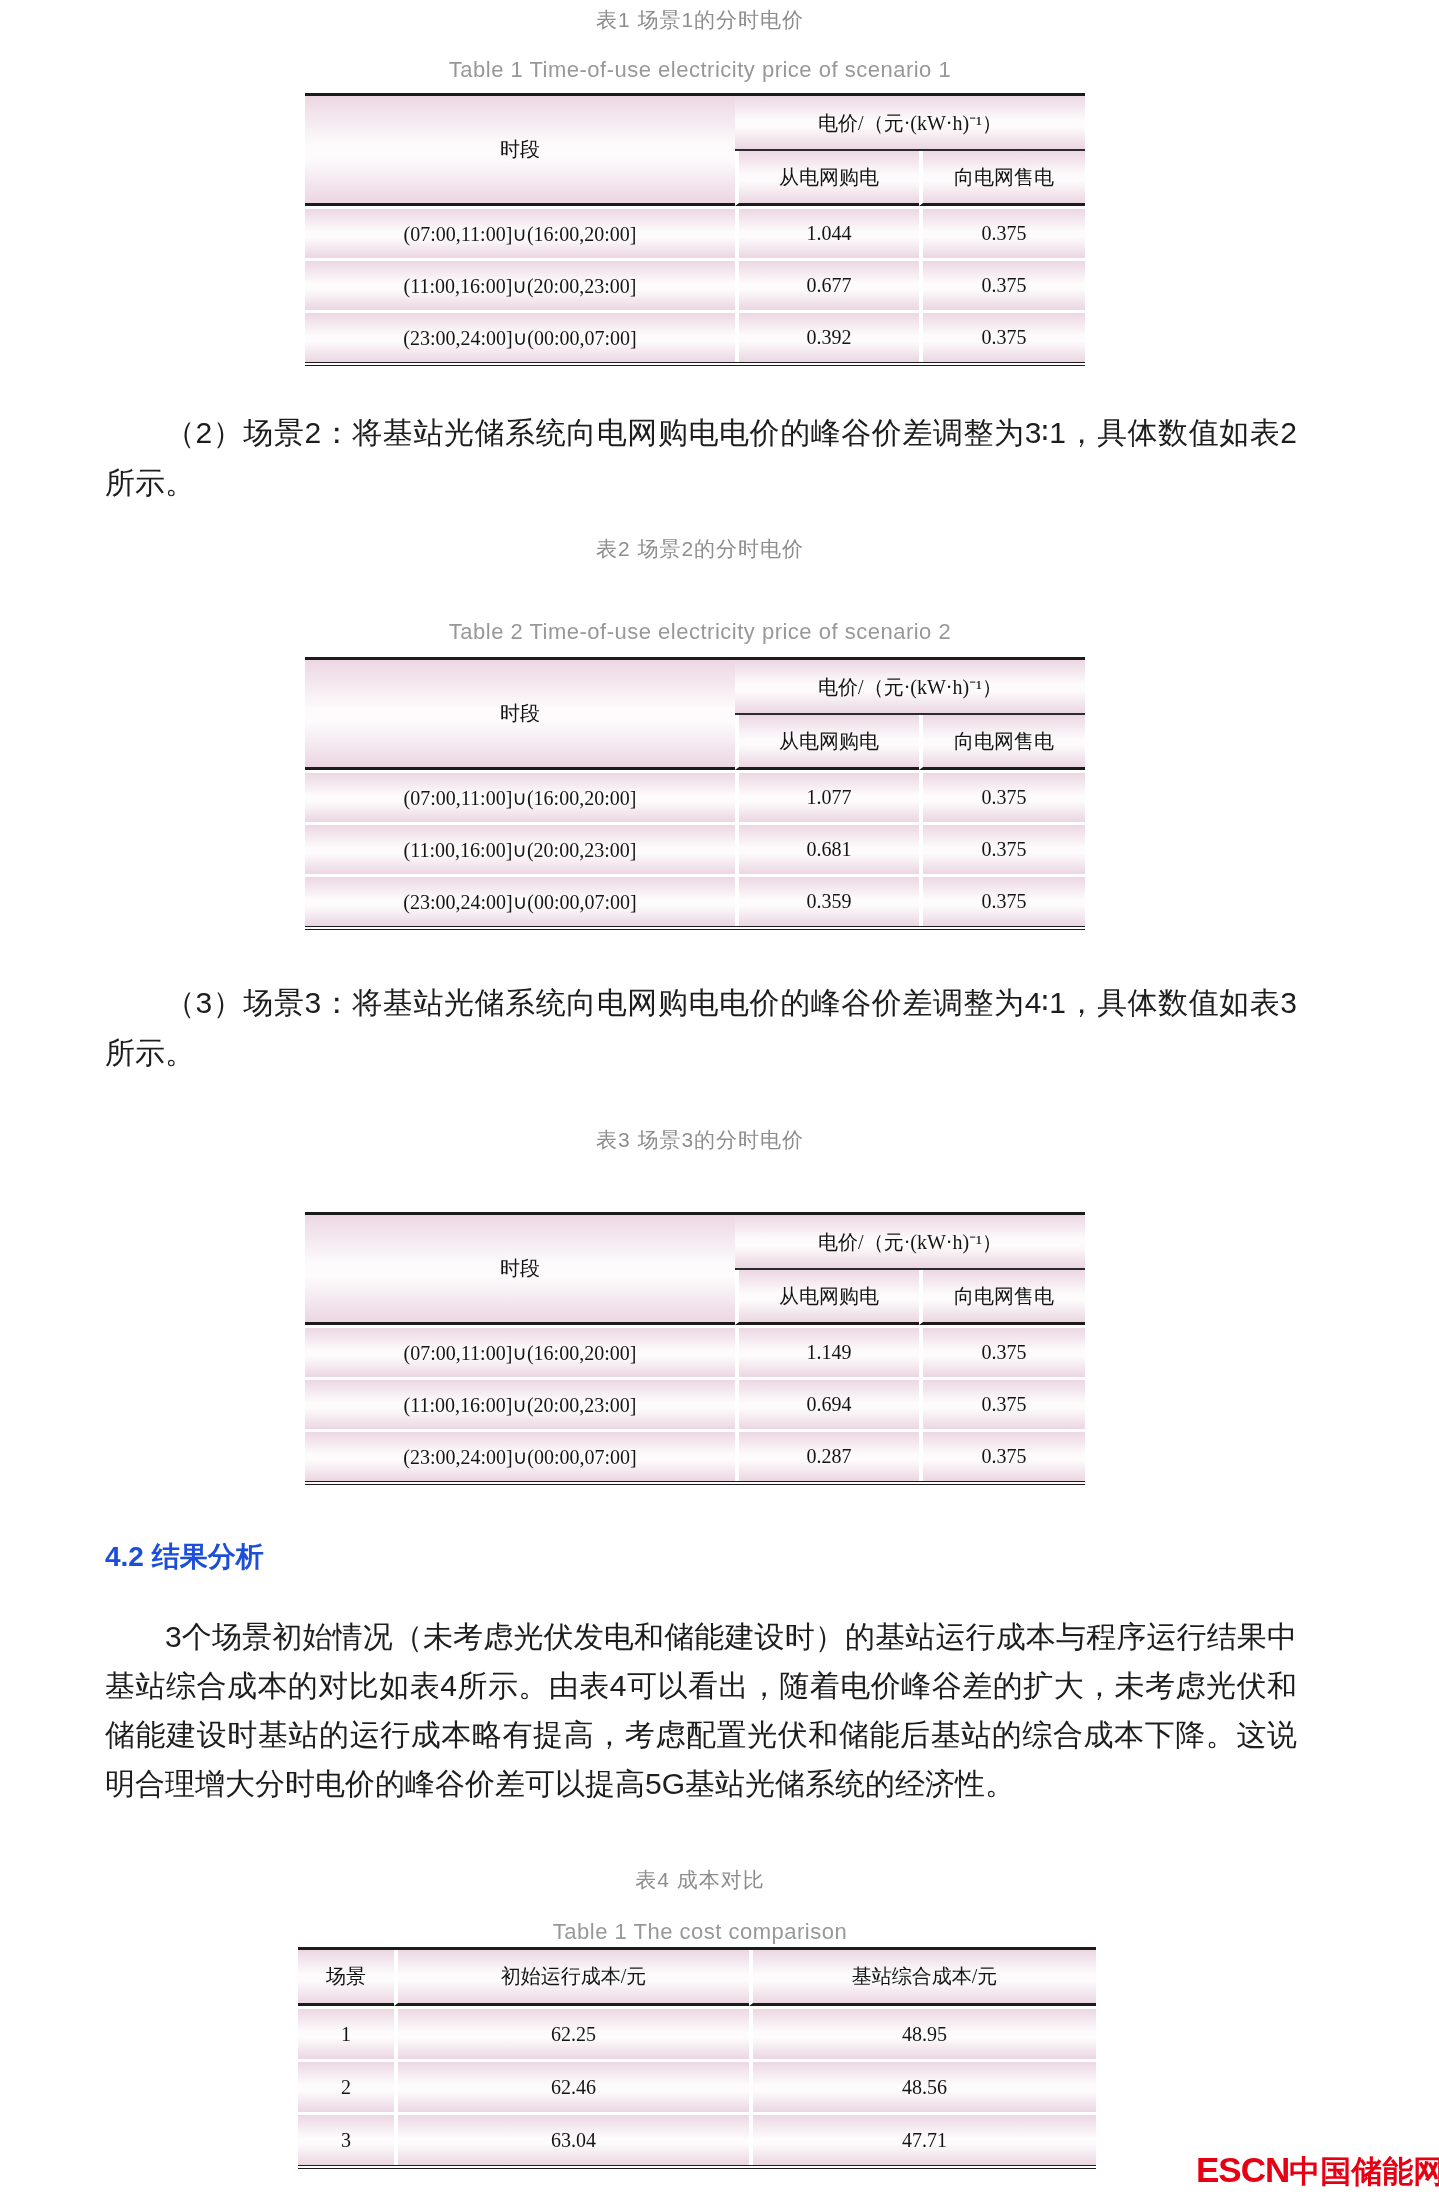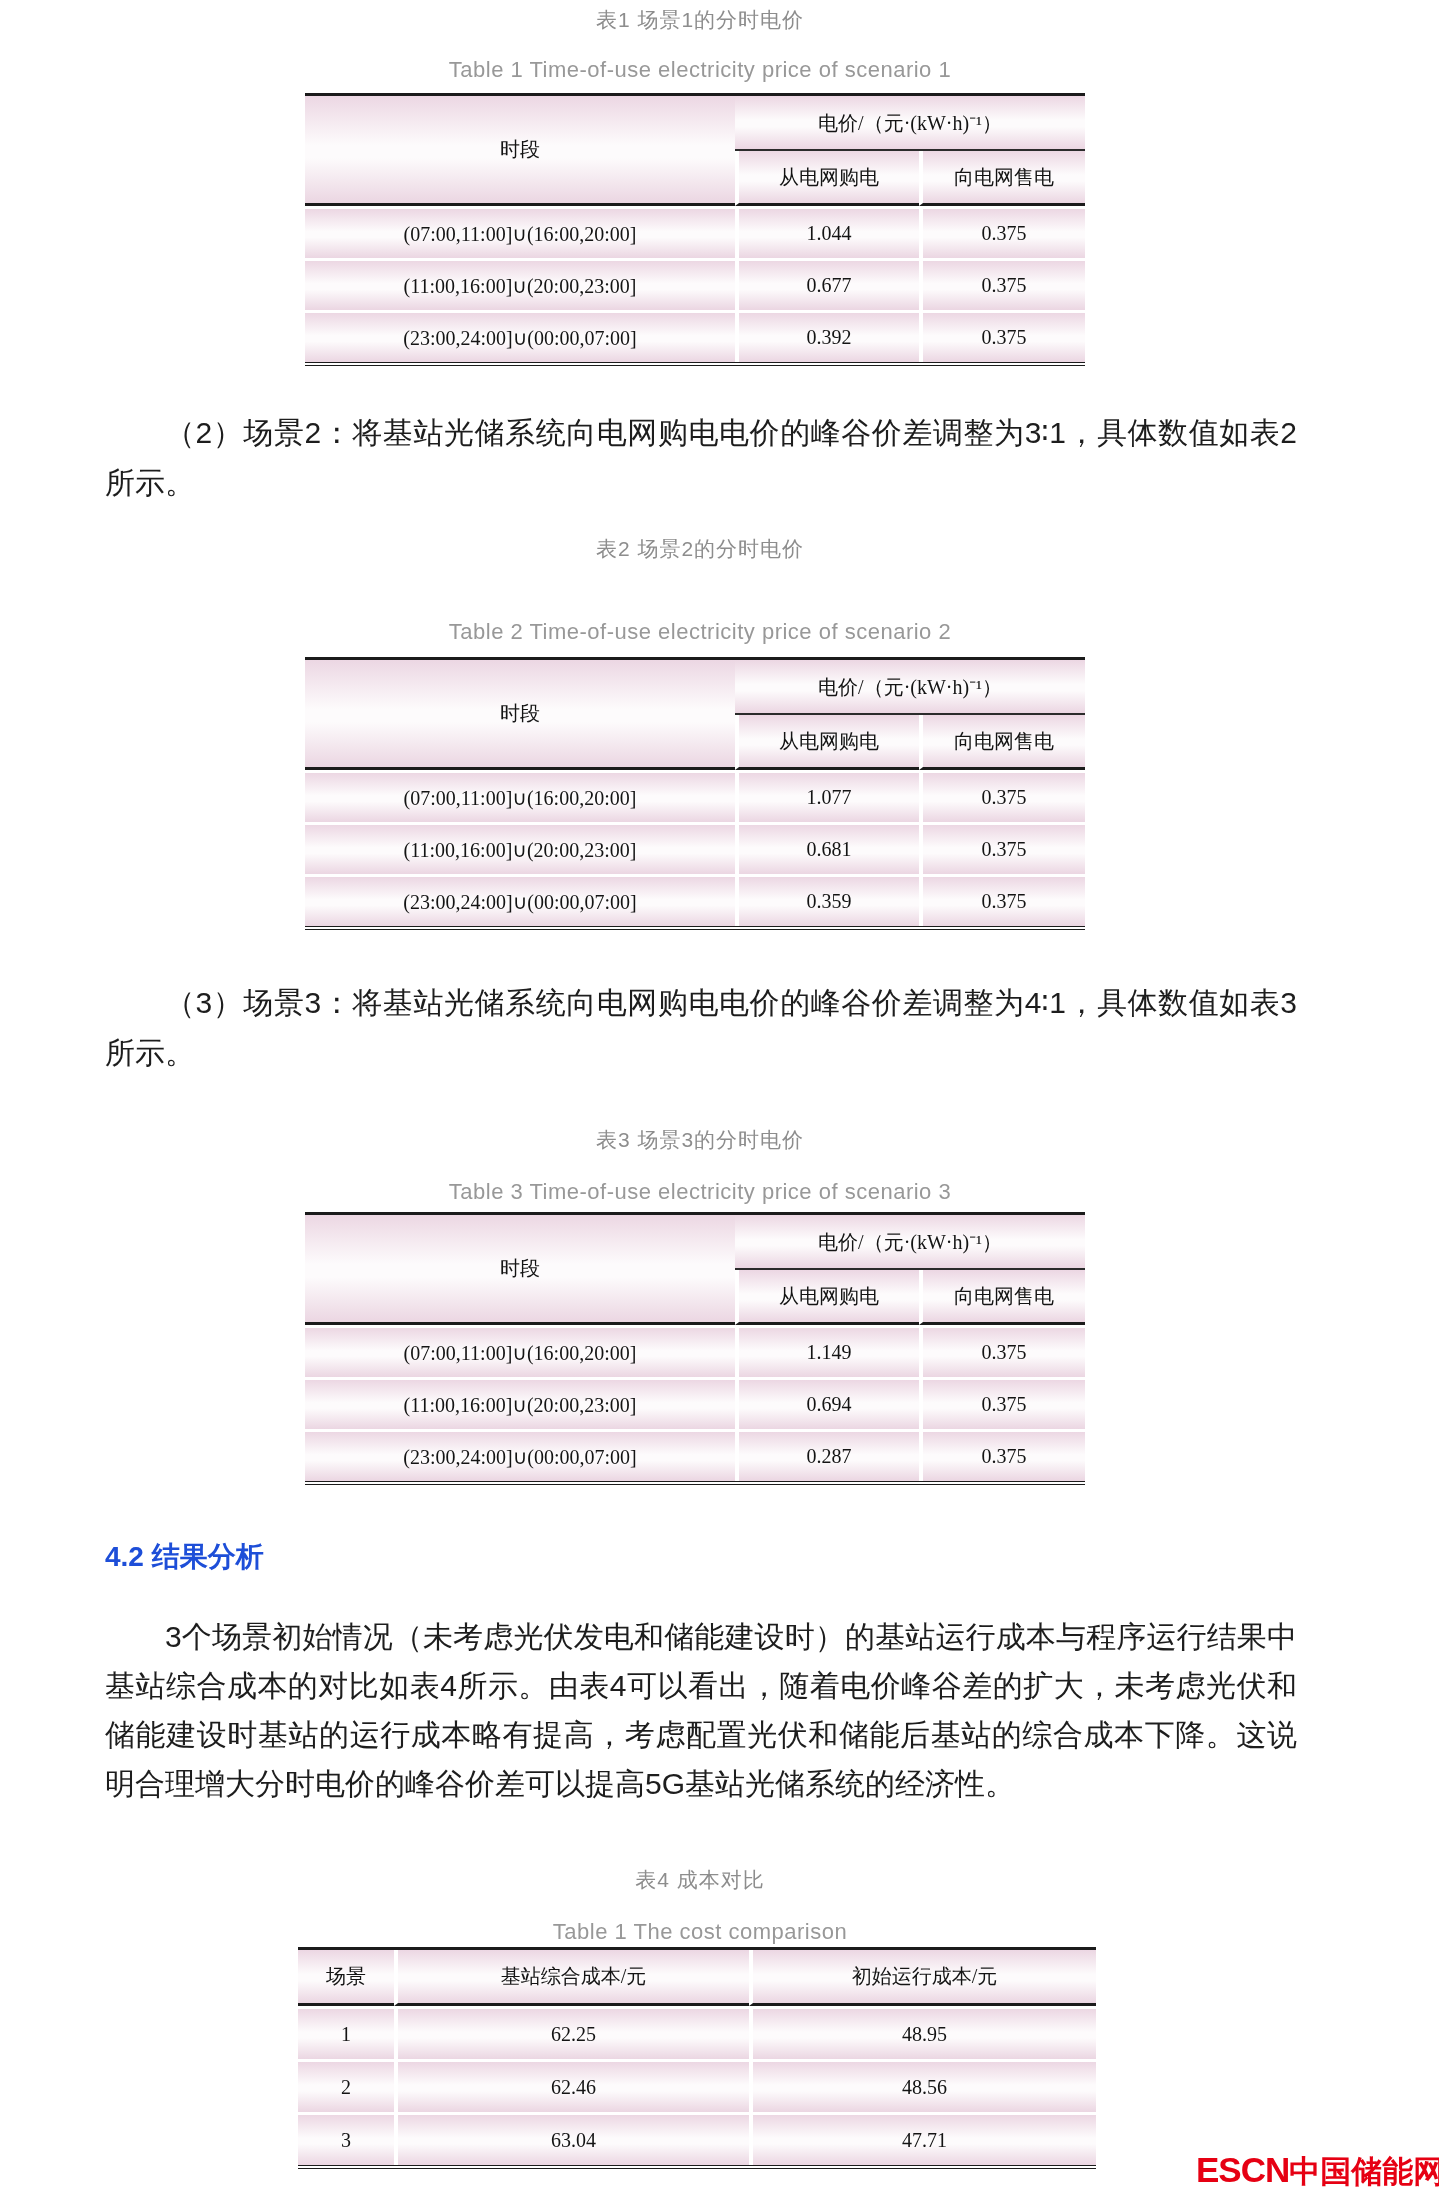--- a/index.html
+++ b/index.html
@@ -86,21 +86,20 @@
     <div class="cell td g">0.681</div>
     <div class="cell td g">0.375</div>
     <div class="cell td">(23:00,24:00]∪(00:00,07:00]</div>
     <div class="cell td g">0.359</div>
     <div class="cell td g">0.375</div>
   </div>
 
   <div class="para" style="top:978px">（3）场景3：将基站光储系统向电网购电电价的峰谷价差调整为4∶1，具体数值如表3所示。</div>
 
   <div class="cap-zh" style="top:1124px">表3  场景3的分时电价</div>
-  <div class="cap-en" style="top:1168px">Table 3  Time-of-use electricity price of scenario 3</div>
   <div class="ptable" style="top:1212px">
     <div class="cell c-time">时段</div>
     <div class="cell c-price">电价/（元·(kW·h)⁻¹）</div>
     <div class="cell c-buy">从电网购电</div>
     <div class="cell c-sell">向电网售电</div>
     <div class="cell td">(07:00,11:00]∪(16:00,20:00]</div>
     <div class="cell td g">1.149</div>
     <div class="cell td g">0.375</div>
     <div class="cell td">(11:00,16:00]∪(20:00,23:00]</div>
     <div class="cell td g">0.694</div>
@@ -111,22 +110,22 @@
   </div>
 
   <div class="h42" style="top:1538px">4.2  结果分析</div>
 
   <div class="para" style="top:1612px;line-height:49px">3个场景初始情况（未考虑光伏发电和储能建设时）的基站运行成本与程序运行结果中基站综合成本的对比如表4所示。由表4可以看出，随着电价峰谷差的扩大，未考虑光伏和储能建设时基站的运行成本略有提高，考虑配置光伏和储能后基站的综合成本下降。这说明合理增大分时电价的峰谷价差可以提高5G基站光储系统的经济性。</div>
 
   <div class="cap-zh" style="top:1864px">表4  成本对比</div>
   <div class="cap-en" style="top:1908px">Table 1  The cost comparison</div>
   <div class="ctable" style="top:1947px">
     <div class="cell th">场景</div>
+    <div class="cell th g">初始运行成本/元</div>
     <div class="cell th g">基站综合成本/元</div>
-    <div class="cell th g">初始运行成本/元</div>
     <div class="cell td">1</div>
     <div class="cell td g">62.25</div>
     <div class="cell td g">48.95</div>
     <div class="cell td">2</div>
     <div class="cell td g">62.46</div>
     <div class="cell td g">48.56</div>
     <div class="cell td">3</div>
     <div class="cell td g">63.04</div>
     <div class="cell td g">47.71</div>
   </div>

